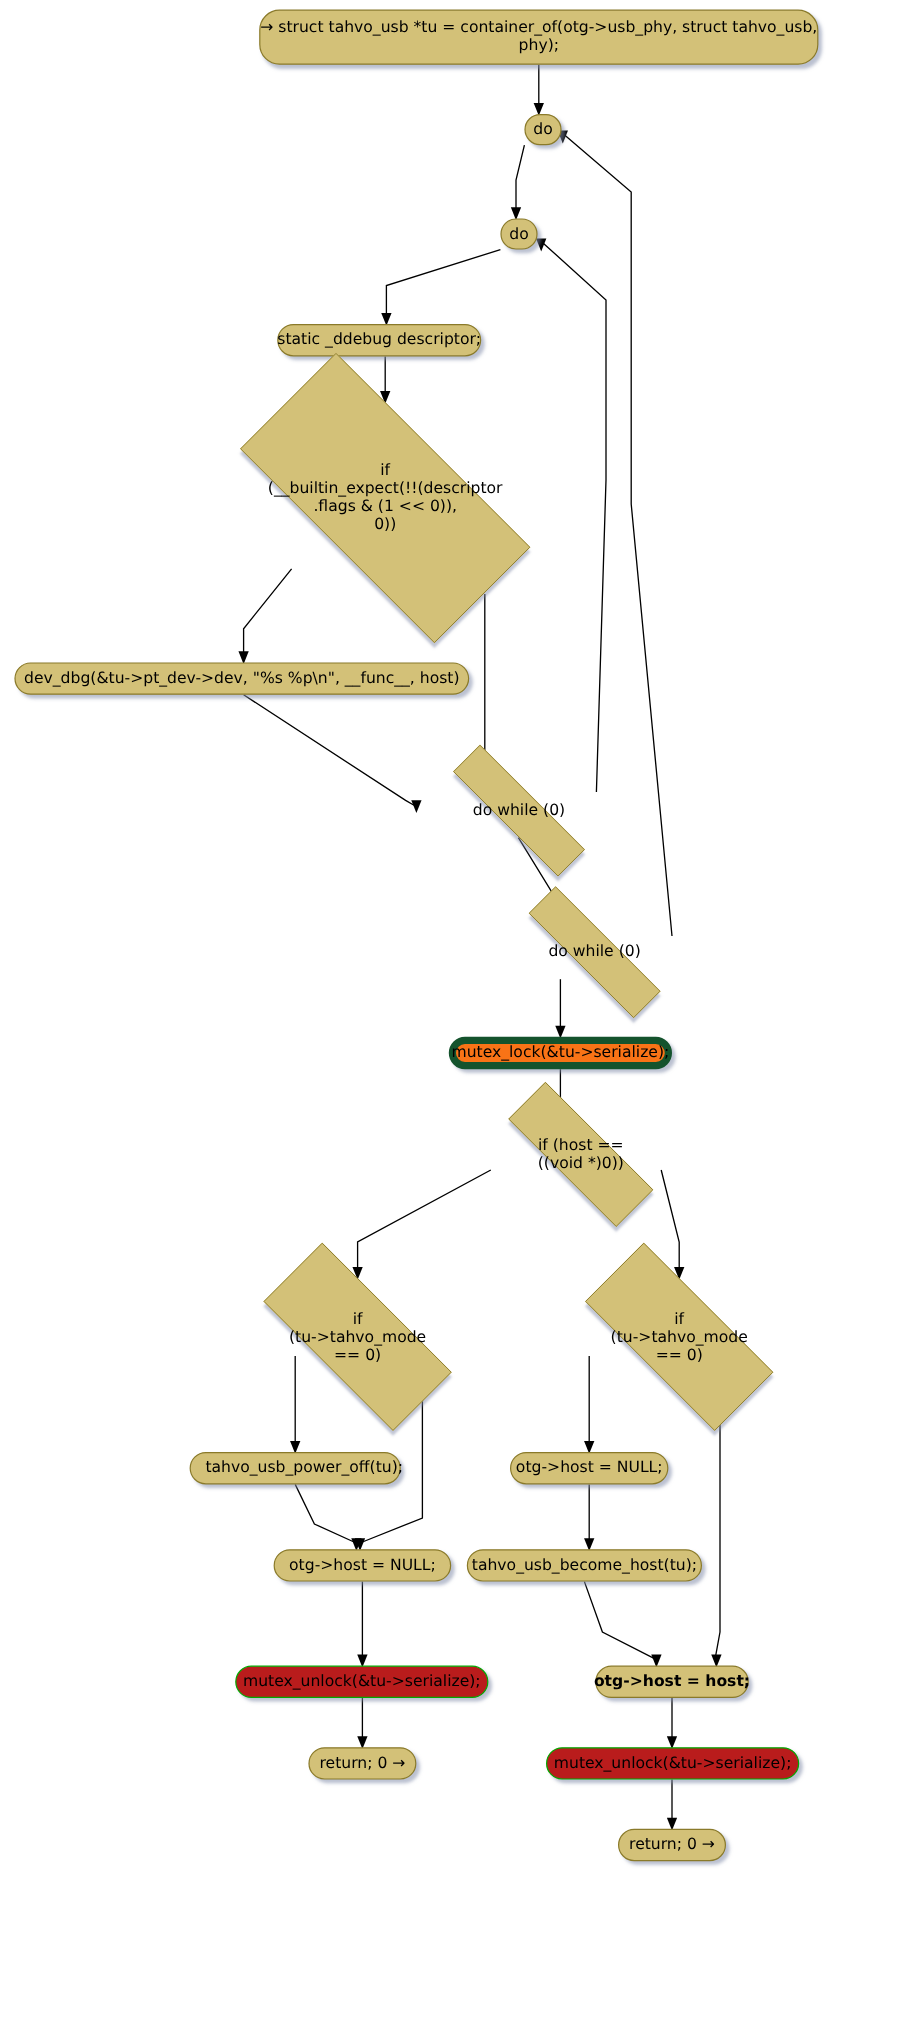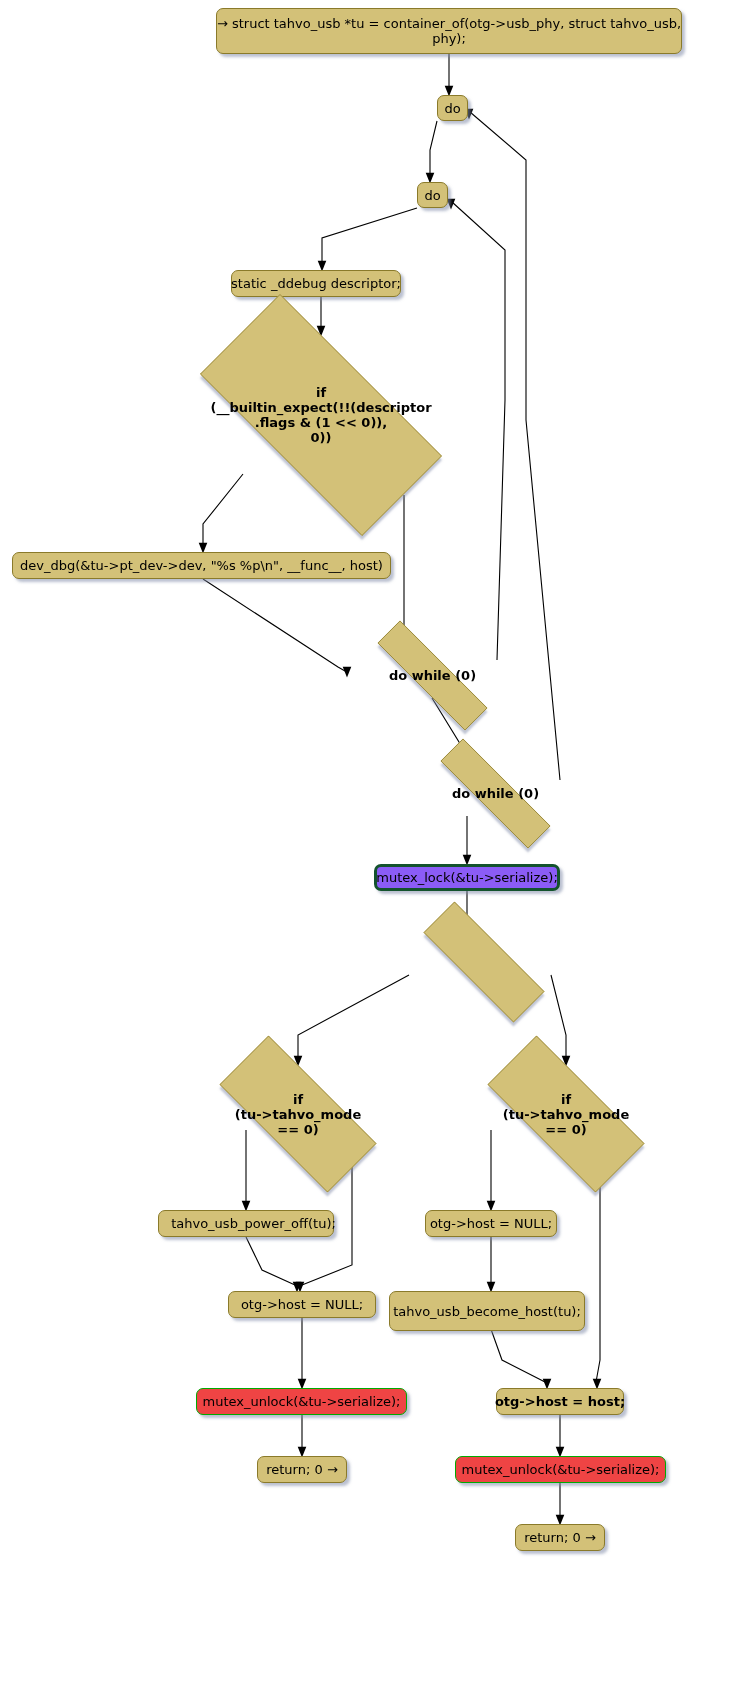--- a/index.html
+++ b/index.html
@@ -23,39 +23,38 @@
     justify-content:center;
     text-align:center;
     color:#000000;
     font-size:13px;
     line-height:15px;
     white-space:pre;
     z-index:5;
   }
   .rect{
     border:1px solid #8a7a2a;
-    border-radius:7px;
+    border-radius:17px;
     background:#d3c178;
     box-shadow:3px 3px 3px rgba(130,140,170,0.55);
     padding:4px 9px;
   }
   .rect.red{
-    background:#8b5cf6;
-    border:3px solid #14532d;
+    background:#f97316;
+    border:6px solid #14532d;
   }
   .rect.green{
-    background:#ef4444;
+    background:#b91c1c;
     border:1px solid #0a0;
     text-align:center;
   }
   .diamond{
     background:transparent;
     border:none;
     box-shadow:none;
-    font-weight:bold;
   }
   .diamond .dshape{
     position:absolute;
     left:0;top:0;right:0;bottom:0;
     background:#d3c178;
     border:1px solid #8a7a2a;
     box-sizing:border-box;
     transform:rotate(45deg) scale(0.7071);
     box-shadow:4px 4px 3px rgba(130,140,170,0.5);
   }
@@ -142,30 +141,31 @@
       <div class="node rect" style="left: 417px; top: 182px; width: 31px; height: 26px;"><span>do</span></div>
       <div class="node rect" style="left: 231px; top: 270px; width: 170px; height: 27px;"><span>static _ddebug descriptor;</span></div>
       <div class="node diamond" style="left: 159px; top: 335px; width: 324px; height: 160px;"><div class="dshape"></div><div class="dtext">if
 (__builtin_expect(!!(descriptor
 .flags &amp; (1 &lt;&lt; 0)),
 0))</div></div>
       <div class="node rect" style="left: 12px; top: 552px; width: 379px; height: 27px;"><span>dev_dbg(&amp;tu-&gt;pt_dev-&gt;dev, "%s %p\n", __func__, host)</span></div>
       <div class="node diamond" style="left: 345px; top: 653px; width: 175px; height: 45px;"><div class="dshape"></div><div class="dtext">do while (0)</div></div>
       <div class="node diamond" style="left: 408px; top: 771px; width: 175px; height: 45px;"><div class="dshape"></div><div class="dtext">do while (0)</div></div>
       <div class="node rect red" style="left: 374px; top: 864px; width: 186px; height: 27px;"><span>mutex_lock(&amp;tu-&gt;serialize);</span></div>
-      <div class="node diamond" style="left: 394px; top: 931px; width: 180px; height: 62px;"><div class="dshape"></div></div>
+      <div class="node diamond" style="left: 394px; top: 931px; width: 180px; height: 62px;"><div class="dshape"></div><div class="dtext">if (host ==
+((void *)0))</div></div>
       <div class="node diamond" style="left: 190px; top: 1065px; width: 216px; height: 98px;"><div class="dshape"></div><div class="dtext">if
 (tu-&gt;tahvo_mode
 == 0)</div></div>
       <div class="node diamond" style="left: 458px; top: 1065px; width: 216px; height: 98px;"><div class="dshape"></div><div class="dtext">if
 (tu-&gt;tahvo_mode
 == 0)</div></div>
       <div class="node rect" style="left: 158px; top: 1210px; width: 176px; height: 27px; padding-left: 24px;"><span>tahvo_usb_power_off(tu);</span></div>
       <div class="node rect" style="left: 425px; top: 1210px; width: 132px; height: 27px;"><span>otg-&gt;host = NULL;</span></div>
       <div class="node rect" style="left: 228px; top: 1291px; width: 148px; height: 27px;"><span>otg-&gt;host = NULL;</span></div>
-      <div class="node rect" style="left: 389px; top: 1291px; width: 196px; height: 40px;"><span>tahvo_usb_become_host(tu);</span></div>
+      <div class="node rect" style="left: 389px; top: 1291px; width: 196px; height: 27px;"><span>tahvo_usb_become_host(tu);</span></div>
       <div class="node rect green" style="left: 196px; top: 1388px; width: 211px; height: 27px;"><span>mutex_unlock(&amp;tu-&gt;serialize);</span></div>
       <div class="node rect" style="left: 496px; top: 1388px; width: 128px; height: 27px; font-weight: bold;"><span>otg-&gt;host = host;</span></div>
       <div class="node rect" style="left: 257px; top: 1456px; width: 90px; height: 27px;"><span>return; 0 →</span></div>
       <div class="node rect green" style="left: 455px; top: 1456px; width: 211px; height: 27px;"><span>mutex_unlock(&amp;tu-&gt;serialize);</span></div>
       <div class="node rect" style="left: 515px; top: 1524px; width: 90px; height: 27px;"><span>return; 0 →</span></div>
     </div>
 </div>
 
 </body></html>

